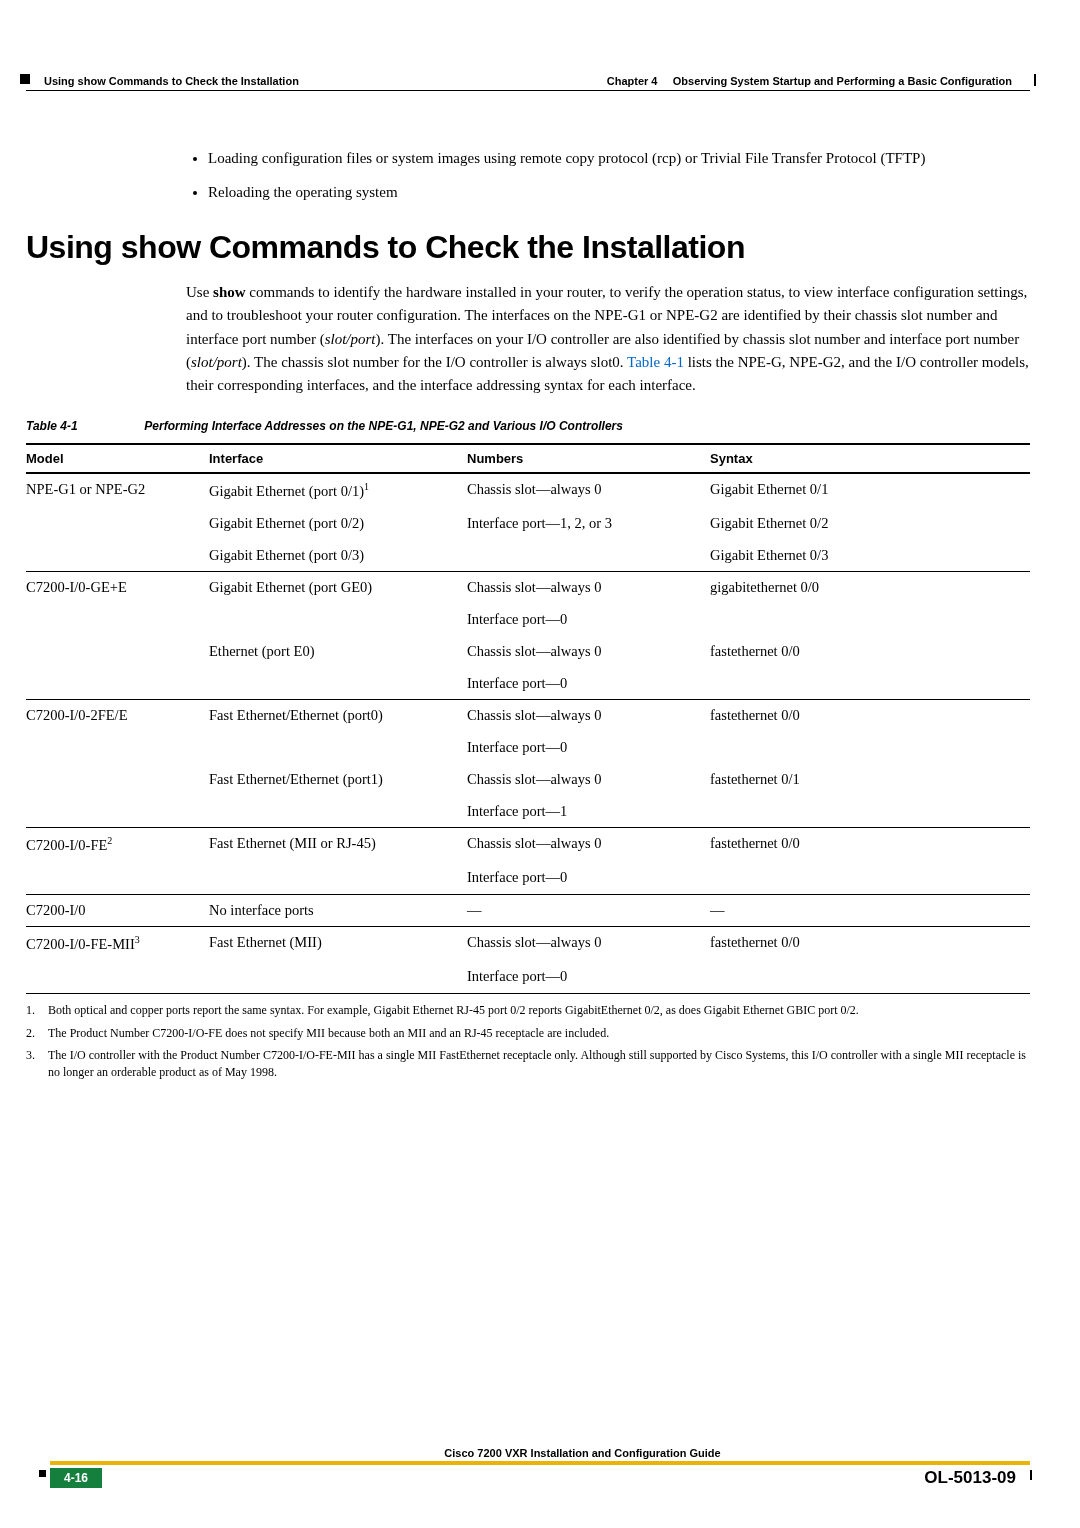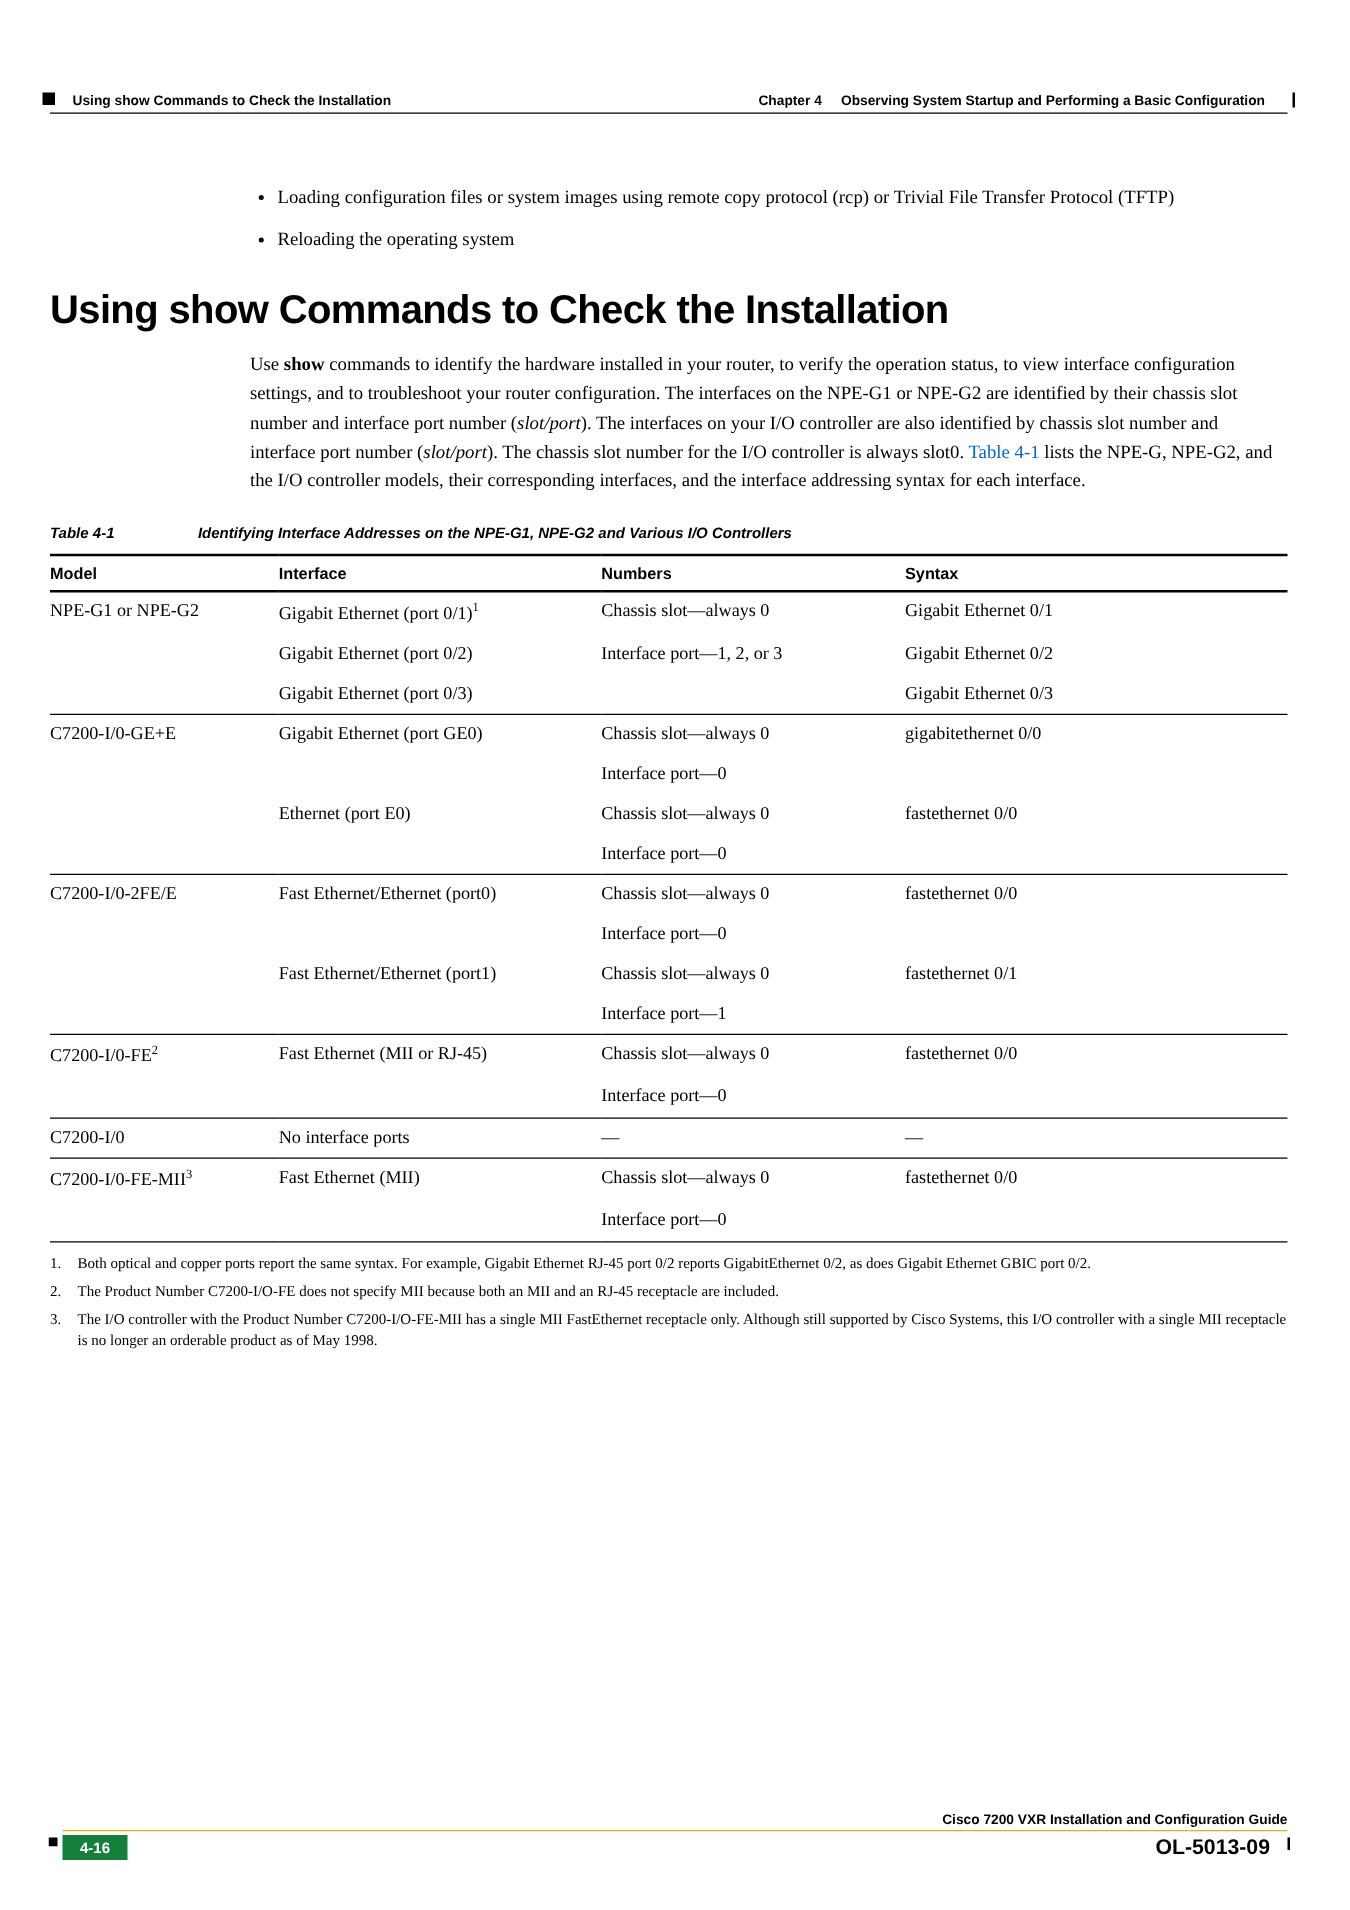--- a/index.html
+++ b/index.html
@@ -8,21 +8,21 @@
     font-family: "Times New Roman", Times, serif;
     font-size: 14px;
     color: #000;
     background: #fff;
     width: 1080px;
     height: 1528px;
     position: relative;
     box-sizing: border-box;
   }
   .page {
-    padding: 75px 50px 50px 40px;
+    padding: 75px 50px 50px 26px;
     box-sizing: border-box;
   }
   .running-header {
     display: flex;
     justify-content: space-between;
     align-items: flex-end;
     font-family: Arial, Helvetica, sans-serif;
     font-size: 11px;
     font-weight: bold;
     padding-bottom: 3px;
@@ -138,23 +138,23 @@
     flex-shrink: 0;
   }
   .running-footer {
     position: absolute;
     left: 50px;
     right: 50px;
     bottom: 40px;
   }
   .rf-title-row {
     display: flex;
-    justify-content: flex-end;
+    justify-content: center;
     align-items: flex-end;
-    border-bottom: 1px solid #eab308;
+    border-bottom: 4px solid #eab308;
     padding-bottom: 2px;
     font-family: Arial, Helvetica, sans-serif;
     font-size: 11px;
     font-weight: bold;
   }
   .rf-title { margin-left: 85px; }
   .rf-bottom {
     display: flex;
     justify-content: space-between;
     align-items: center;
@@ -218,21 +218,21 @@
     </ul>
 
     <h1 class="section-heading">Using show Commands to Check the Installation</h1>
 
     <p class="body-para">
       <span>Use </span><span class="cmd">show</span><span> commands to identify the hardware installed in your router, to verify the operation status, to view interface configuration settings, and to troubleshoot your router configuration. The interfaces on the NPE-G1 or NPE-G2 are identified by their chassis slot number and interface port number (</span><span class="ital">slot/port</span><span>). The interfaces on your I/O controller are also identified by chassis slot number and interface port number (</span><span class="ital">slot/port</span><span>). The chassis slot number for the I/O controller is always slot0. </span><span class="link">Table 4-1</span><span> lists the NPE-G, NPE-G2, and the I/O controller models, their corresponding interfaces, and the interface addressing syntax for each interface.</span>
     </p>
 
     <div class="table-caption">
       <span class="tnum">Table 4-1</span>
-      <span>Identifying Interface Addresses on the NPE-G1, NPE-G2 and Various I/O Controllers</span>
+      <span>Performing Interface Addresses on the NPE-G1, NPE-G2 and Various I/O Controllers</span>
     </div>
 
     <table class="interface-table">
       <thead>
         <tr>
           <th class="col-model">Model</th>
           <th class="col-interface">Interface</th>
           <th class="col-numbers">Numbers</th>
           <th>Syntax</th>
         </tr>

